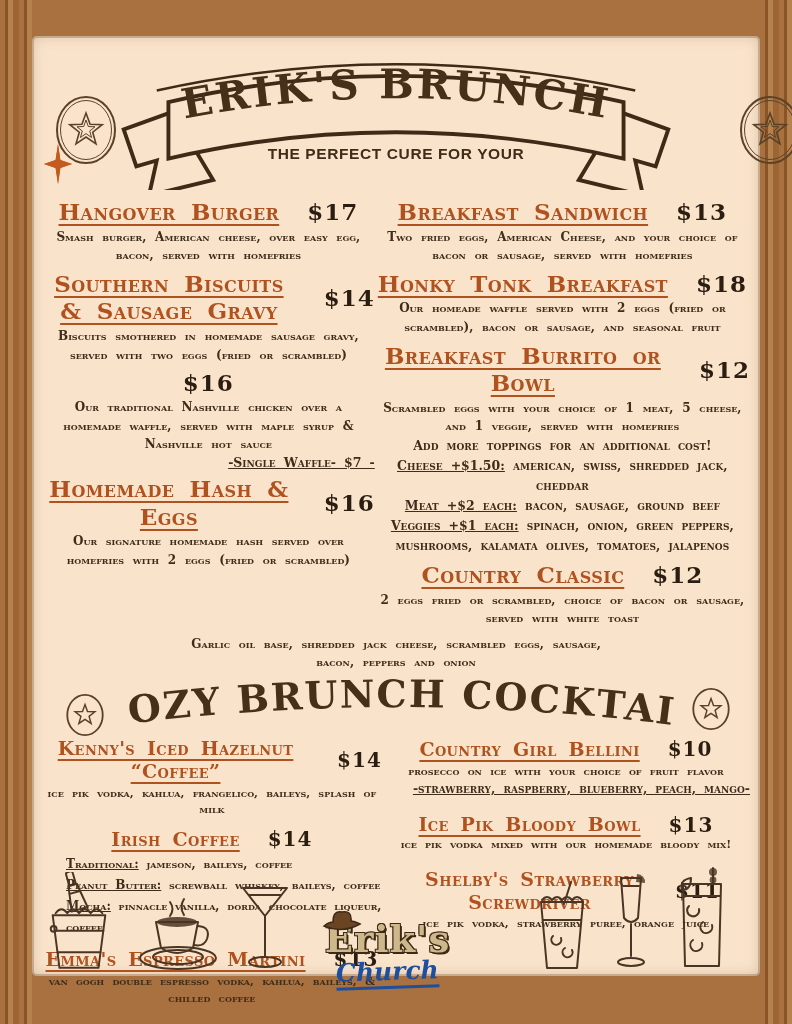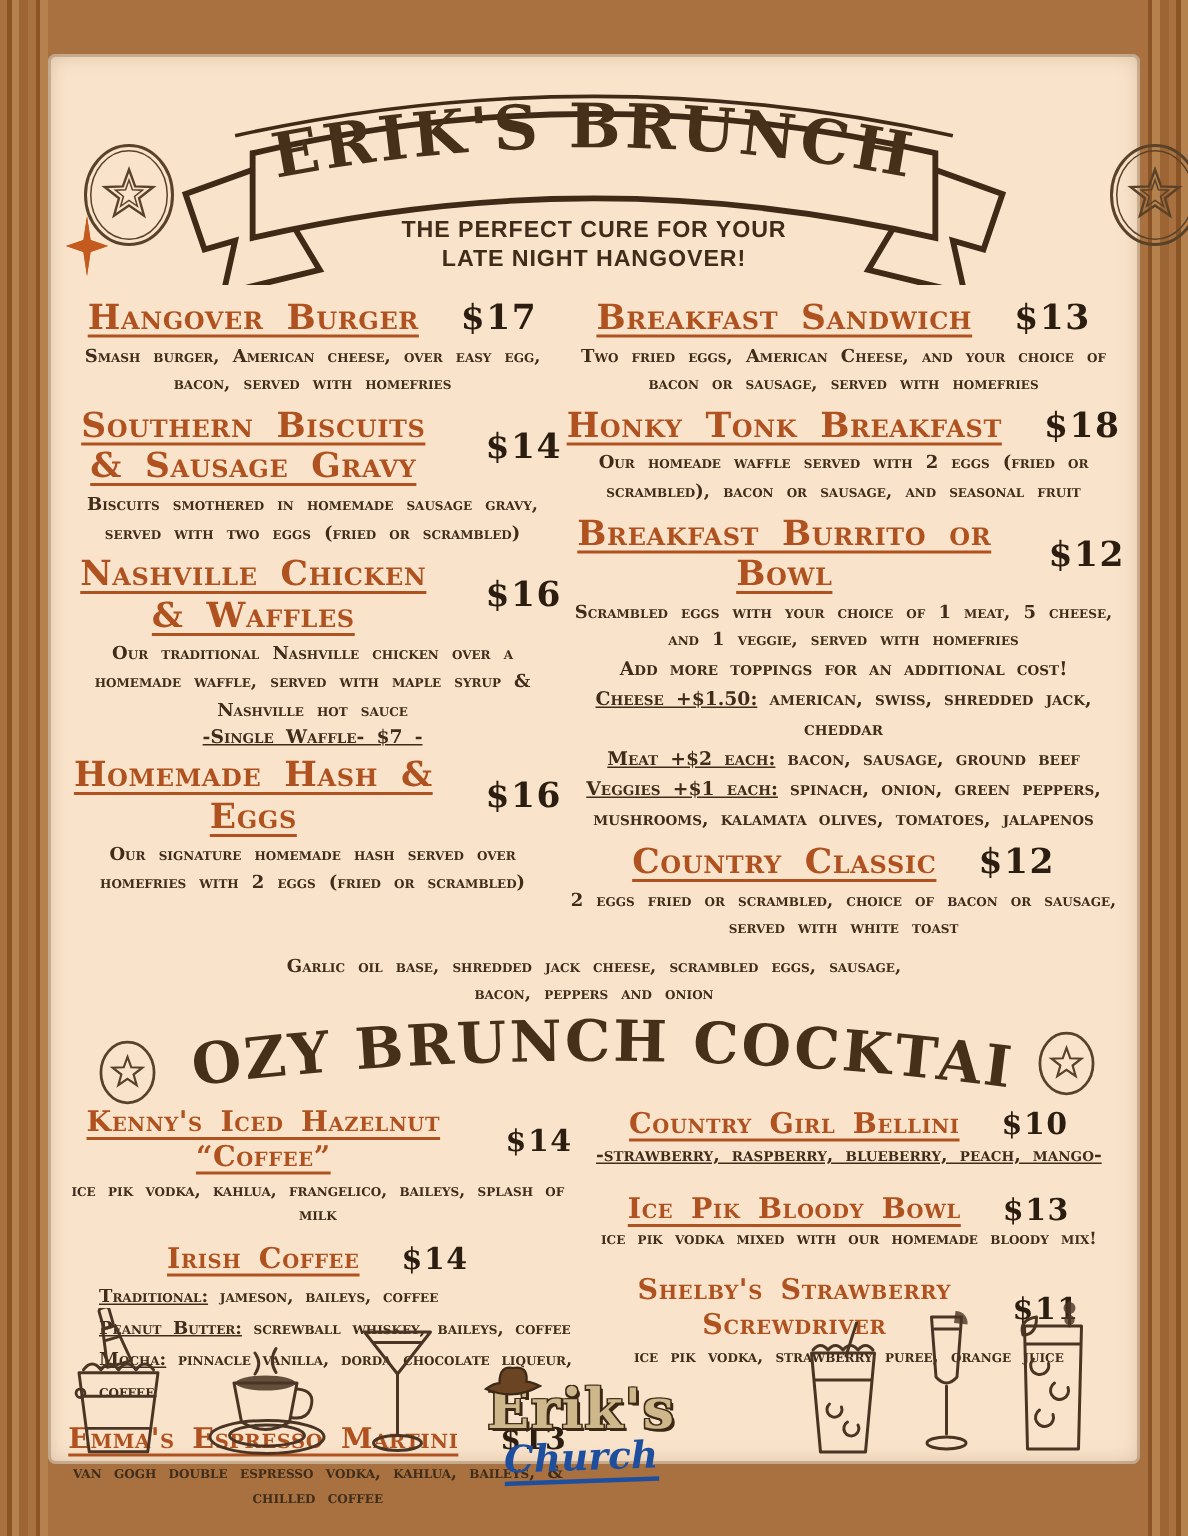--- a/index.html
+++ b/index.html
@@ -34,21 +34,21 @@
   .item{width:100%;text-align:center;margin-bottom:5px;}
   .item-head{display:flex;justify-content:center;align-items:center;gap:28px;}
   .item-name{font-weight:700;font-size:23px;font-variant:small-caps;color:var(--rust);
     text-decoration:underline;text-decoration-thickness:2px;text-underline-offset:4px;
     line-height:1.2;letter-spacing:.4px;word-spacing:.3em;}
   .narrow{max-width:262px;}
   .price{font-weight:700;font-size:23px;color:var(--price);letter-spacing:1px;}
   .desc{font-weight:700;font-size:12px;font-variant:small-caps;color:var(--ink);
     word-spacing:.38em;line-height:1.55;margin-top:2px;}
   .note{font-weight:700;font-size:12.5px;font-variant:small-caps;color:var(--ink);
-    text-decoration:underline;word-spacing:.3em;margin-top:1px;}
+    text-decoration:underline;word-spacing:.3em;margin-top:1px;text-align:right;}
   .extra-line{font-weight:700;font-size:12.5px;font-variant:small-caps;color:var(--ink);
     word-spacing:.3em;line-height:1.6;}
   .extra-label{text-decoration:underline;}
   .center-item .desc{max-width:440px;margin-left:auto;margin-right:auto;}
   
   .cocktail-header{position:relative;height:58px;margin-top:2px;}
   .med-cl{left:22px;top:16px;} .med-cr{right:18px;top:10px;}
   .cocktail-grid{display:grid;grid-template-columns:48% 52%;margin-top:2px;}
   .c-item{width:100%;text-align:center;margin-bottom:9px;}
   .c-item .item-name{font-size:19px;word-spacing:.25em;}
@@ -110,21 +110,20 @@
       </span>
 
       <div class="tagline">
         <span>
           <svg width="32" height="40" viewBox="0 0 32 40">
               <path d="M16,0 L18.4,16 L30,20 L18.4,24 L16,40 L13.6,24 L2,20 L13.6,16 Z" fill="#c45a1e"></path>
             </svg>
         </span>
         <div class="tagline-text">
           <div>The perfect cure for your</div>
-          <div>late night hangover!</div>
         </div>
         <span>
           <svg width="32" height="40" viewBox="0 0 32 40">
               <path d="M16,0 L18.4,16 L30,20 L18.4,24 L16,40 L13.6,24 L2,20 L13.6,16 Z" fill="#c45a1e"></path>
             </svg>
         </span>
       </div>
     </div>
 
     <div class="food-grid">
@@ -141,21 +140,20 @@
         <div class="item">
           <div class="item-head">
             <h3 class="item-name narrow">Southern Biscuits &amp; Sausage Gravy</h3>
             <span class="price">$14</span>
           </div>
           <p class="desc">Biscuits smothered in homemade sausage gravy, served with two eggs (fried or scrambled)</p>
         </div>
 
         <div class="item">
           <div class="item-head">
-            <h3 class="item-name narrow">Nashville Chicken &amp; Waffles</h3>
             <span class="price">$16</span>
           </div>
           <p class="desc">Our traditional Nashville chicken over a homemade waffle, served with maple syrup &amp; Nashville hot sauce</p>
           <p class="note">-Single Waffle- $7 -</p>
         </div>
 
         <div class="item">
           <div class="item-head">
             <h3 class="item-name">Homemade Hash &amp; Eggs</h3>
             <span class="price">$16</span>
@@ -279,20 +277,21 @@
         </div>
       </div>
 
       <div class="col">
 
         <div class="c-item">
           <div class="item-head">
             <h3 class="item-name">Country Girl Bellini</h3>
             <span class="price">$10</span>
           </div>
+          <p class="desc">prosecco on ice with your choice of fruit flavor</p>
           <p class="note">-strawberry, raspberry, blueberry, peach, mango-</p>
         </div>
 
         <div class="c-item" style="margin-top:8px;">
           <div class="item-head">
             <h3 class="item-name">Ice Pik Bloody Bowl</h3>
             <span class="price">$13</span>
           </div>
           <p class="desc" style="margin-top:-1px;">ice pik vodka mixed with our homemade bloody mix!</p>
         </div>

